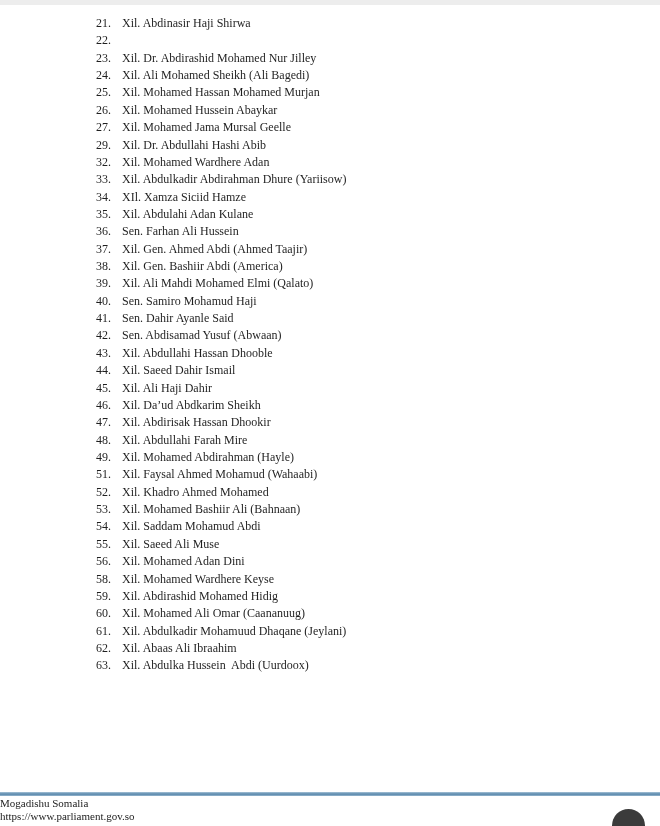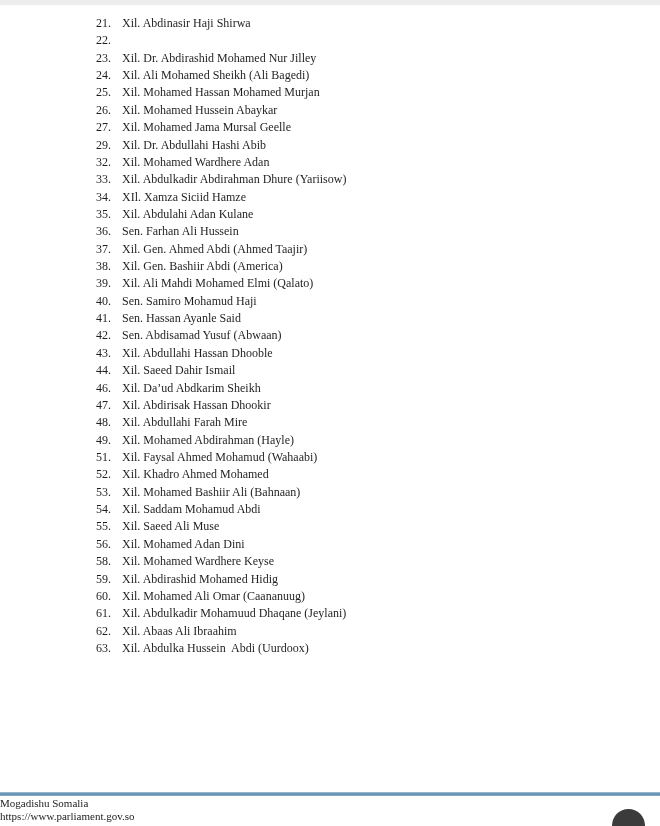--- a/index.html
+++ b/index.html
@@ -61,24 +61,25 @@
     <li class="row"><span class="num">29.</span><span class="txt">Xil. Dr. Abdullahi Hashi Abib</span></li>
     <li class="row"><span class="num">32.</span><span class="txt">Xil. Mohamed Wardhere Adan</span></li>
     <li class="row"><span class="num">33.</span><span class="txt">Xil. Abdulkadir Abdirahman Dhure (Yariisow)</span></li>
     <li class="row"><span class="num">34.</span><span class="txt">XIl. Xamza Siciid Hamze</span></li>
     <li class="row"><span class="num">35.</span><span class="txt">Xil. Abdulahi Adan Kulane</span></li>
     <li class="row"><span class="num">36.</span><span class="txt">Sen. Farhan Ali Hussein</span></li>
     <li class="row"><span class="num">37.</span><span class="txt">Xil. Gen. Ahmed Abdi (Ahmed Taajir)</span></li>
     <li class="row"><span class="num">38.</span><span class="txt">Xil. Gen. Bashiir Abdi (America)</span></li>
     <li class="row"><span class="num">39.</span><span class="txt">Xil. Ali Mahdi Mohamed Elmi (Qalato)</span></li>
     <li class="row"><span class="num">40.</span><span class="txt">Sen. Samiro Mohamud Haji</span></li>
-    <li class="row"><span class="num">41.</span><span class="txt">Sen. Hassan Ayanle Said</span></li>
+    <li class="row"><span class="num">41.</span><span class="txt">Sen. Dahir Ayanle Said</span></li>
     <li class="row"><span class="num">42.</span><span class="txt">Sen. Abdisamad Yusuf (Abwaan)</span></li>
     <li class="row"><span class="num">43.</span><span class="txt">Xil. Abdullahi Hassan Dhooble</span></li>
     <li class="row"><span class="num">44.</span><span class="txt">Xil. Saeed Dahir Ismail</span></li>
+    <li class="row"><span class="num">45.</span><span class="txt">Xil. Ali Haji Dahir</span></li>
     <li class="row"><span class="num">46.</span><span class="txt">Xil. Da’ud Abdkarim Sheikh</span></li>
     <li class="row"><span class="num">47.</span><span class="txt">Xil. Abdirisak Hassan Dhookir</span></li>
     <li class="row"><span class="num">48.</span><span class="txt">Xil. Abdullahi Farah Mire</span></li>
     <li class="row"><span class="num">49.</span><span class="txt">Xil. Mohamed Abdirahman (Hayle)</span></li>
     <li class="row"><span class="num">51.</span><span class="txt">Xil. Faysal Ahmed Mohamud (Wahaabi)</span></li>
     <li class="row"><span class="num">52.</span><span class="txt">Xil. Khadro Ahmed Mohamed</span></li>
     <li class="row"><span class="num">53.</span><span class="txt">Xil. Mohamed Bashiir Ali (Bahnaan)</span></li>
     <li class="row"><span class="num">54.</span><span class="txt">Xil. Saddam Mohamud Abdi</span></li>
     <li class="row"><span class="num">55.</span><span class="txt">Xil. Saeed Ali Muse</span></li>
     <li class="row"><span class="num">56.</span><span class="txt">Xil. Mohamed Adan Dini</span></li>

